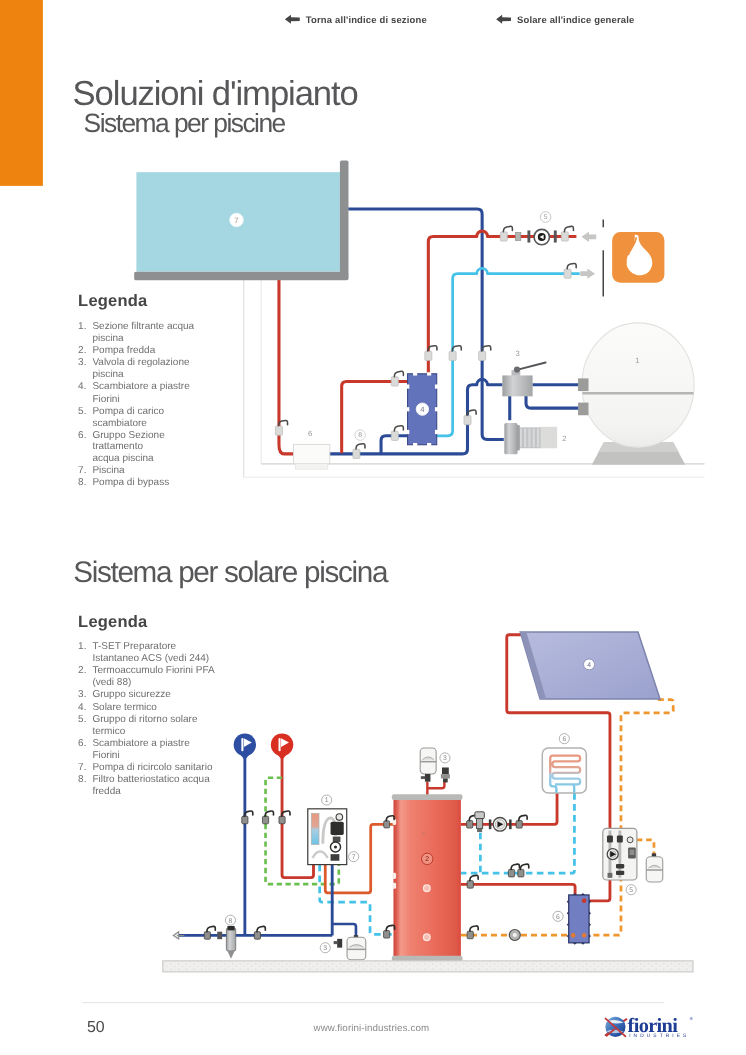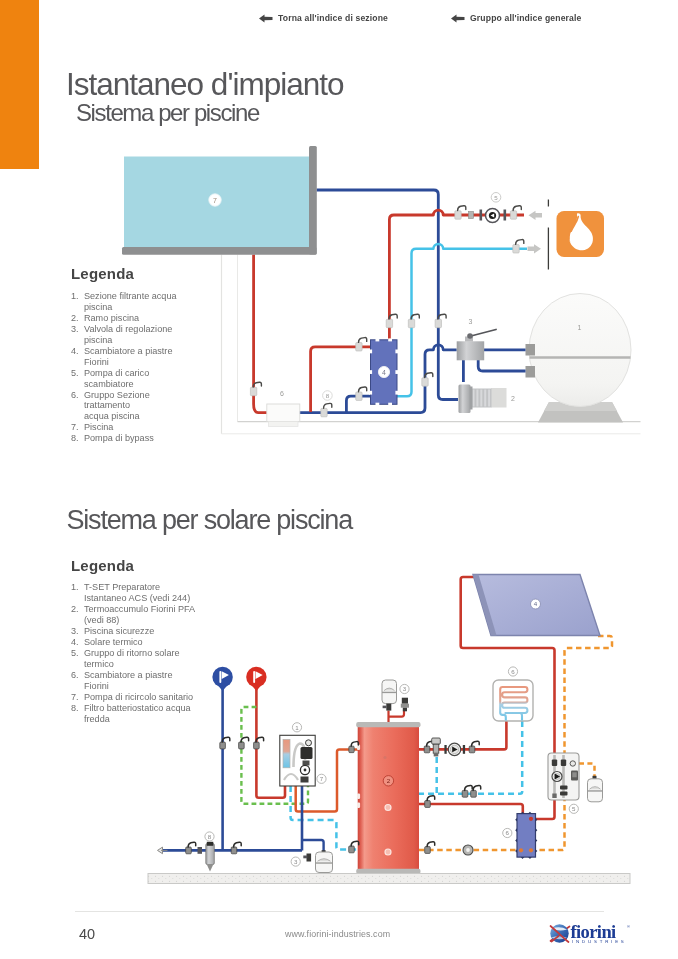--- a/index.html
+++ b/index.html
@@ -1,52 +1,52 @@
 <!DOCTYPE html>
 <html><head><meta charset="utf-8">
 <style>
 html,body{margin:0;padding:0;background:#fff}
 body{width:678px;height:959px;position:relative;font-family:"Liberation Sans",sans-serif;overflow:hidden}
 .abs{position:absolute}
-.lnk{position:absolute;top:13px;display:flex;align-items:center;gap:5px;font-size:8.6px;font-weight:bold;color:#454545;letter-spacing:0.15px}
+.lnk{position:absolute;top:13px;display:flex;align-items:flex-start;gap:5px;font-size:8.6px;font-weight:bold;color:#454545;letter-spacing:0.15px}
 h1,h2,h3{margin:0;font-weight:400;color:#57575a;position:absolute;white-space:nowrap}
 .leg{position:absolute;color:#6e6e6e;font-size:9.1px;line-height:10.95px}
 .leg b{display:block;color:#454545;font-size:15px;margin-bottom:11px;letter-spacing:0.2px}
 .li{display:flex}
 .li .n{width:13px;flex:none}
 </style></head>
 <body>
 <div class="abs" style="left:0;top:0;width:38.7px;height:168.8px;background:#ef830f"></div>
 
 <div class="lnk" style="left:259px">
     <svg width="14" height="9" viewBox="0 0 14 9">
       <path d="M0,4.5 l5.5,-4 v2.2 l8,0.3 v3 l-8,0.3 v2.2 z" fill="#454545"></path>
     </svg>
     <span>Torna all'indice di sezione</span>
   </div>
 <div class="lnk" style="left:451px">
     <svg width="14" height="9" viewBox="0 0 14 9">
       <path d="M0,4.5 l5.5,-4 v2.2 l8,0.3 v3 l-8,0.3 v2.2 z" fill="#454545"></path>
     </svg>
-    <span>Gruppo all'indice generale</span>
+    <span>Solare all'indice generale</span>
   </div>
 
-<h1 style="left:66px;top:65.5px;font-size:31.5px;letter-spacing:-1.0px">Istantaneo d'impianto</h1>
+<h1 style="left:66px;top:65.5px;font-size:31.5px;letter-spacing:-1.0px">Soluzioni d'impianto</h1>
 <h2 style="left:76px;top:98.5px;font-size:24px;letter-spacing:-1.4px">Sistema per piscine</h2>
 <h3 style="left:66.5px;top:505px;font-size:27px;letter-spacing:-1.2px">Sistema per solare piscina</h3>
 
 <div class="leg" style="left:71px;top:269px;width:125px">
 <b>Legenda</b>
 <div class="li">
       <span class="n">1.</span>
       <span>Sezione filtrante acqua<br>piscina</span>
     </div>
 <div class="li">
       <span class="n">2.</span>
-      <span>Ramo piscina</span>
+      <span>Pompa fredda</span>
     </div>
 <div class="li">
       <span class="n">3.</span>
       <span>Valvola di regolazione<br>piscina</span>
     </div>
 <div class="li">
       <span class="n">4.</span>
       <span>Scambiatore a piastre<br>Fiorini</span>
     </div>
 <div class="li">
@@ -72,21 +72,21 @@
 <div class="li">
       <span class="n">1.</span>
       <span>T-SET Preparatore<br>Istantaneo ACS (vedi 244)</span>
     </div>
 <div class="li">
       <span class="n">2.</span>
       <span>Termoaccumulo Fiorini PFA<br>(vedi 88)</span>
     </div>
 <div class="li">
       <span class="n">3.</span>
-      <span>Piscina sicurezze</span>
+      <span>Gruppo sicurezze</span>
     </div>
 <div class="li">
       <span class="n">4.</span>
       <span>Solare termico</span>
     </div>
 <div class="li">
       <span class="n">5.</span>
       <span>Gruppo di ritorno solare<br>termico</span>
     </div>
 <div class="li">
@@ -471,13 +471,13 @@
 <circle cx="559.5" cy="933.5" r="9.2" fill="url(#ballG)"></circle>
 <path d="M551.5,928.5 Q559,932 567,929.5 Q560.5,925.4 551.5,928.5 z" fill="#ffffff" opacity="0.85"></path>
 <path d="M551,937.5 Q558.5,941 567,937.8 Q559.5,934.8 551,937.5 z" fill="#cfe0f2" opacity="0.8"></path>
 <path d="M550.5,926 C556.5,931 563,937.5 568.5,942 M551.5,941.5 C554,939.5 556.5,937.5 558.5,936" stroke="#c23a3c" stroke-width="1.7" stroke-linecap="round" fill="none"></path>
 <text x="570.5" y="938" font-family="Liberation Serif" font-weight="bold" font-size="18.5" fill="#1d3c94" letter-spacing="-0.6">fiorini</text>
 <text x="627" y="927.5" font-size="4" fill="#1d3c94">®</text>
 <text x="572" y="942.6" font-size="4.4" fill="#1d3c94" letter-spacing="2.8">INDUSTRIES</text>
 </svg>
 
 <div class="abs" style="left:75px;top:911px;width:529px;border-top:1px solid #e4e4e2"></div>
-<div class="abs" style="left:79px;top:926px;font-size:14.5px;color:#4a4a4a">40</div>
+<div class="abs" style="left:79px;top:926px;font-size:14.5px;color:#4a4a4a">50</div>
 <div class="abs" style="left:285px;top:929px;font-size:8.9px;color:#8a8a8a;letter-spacing:0.1px">www.fiorini-industries.com</div>
 </body></html>

